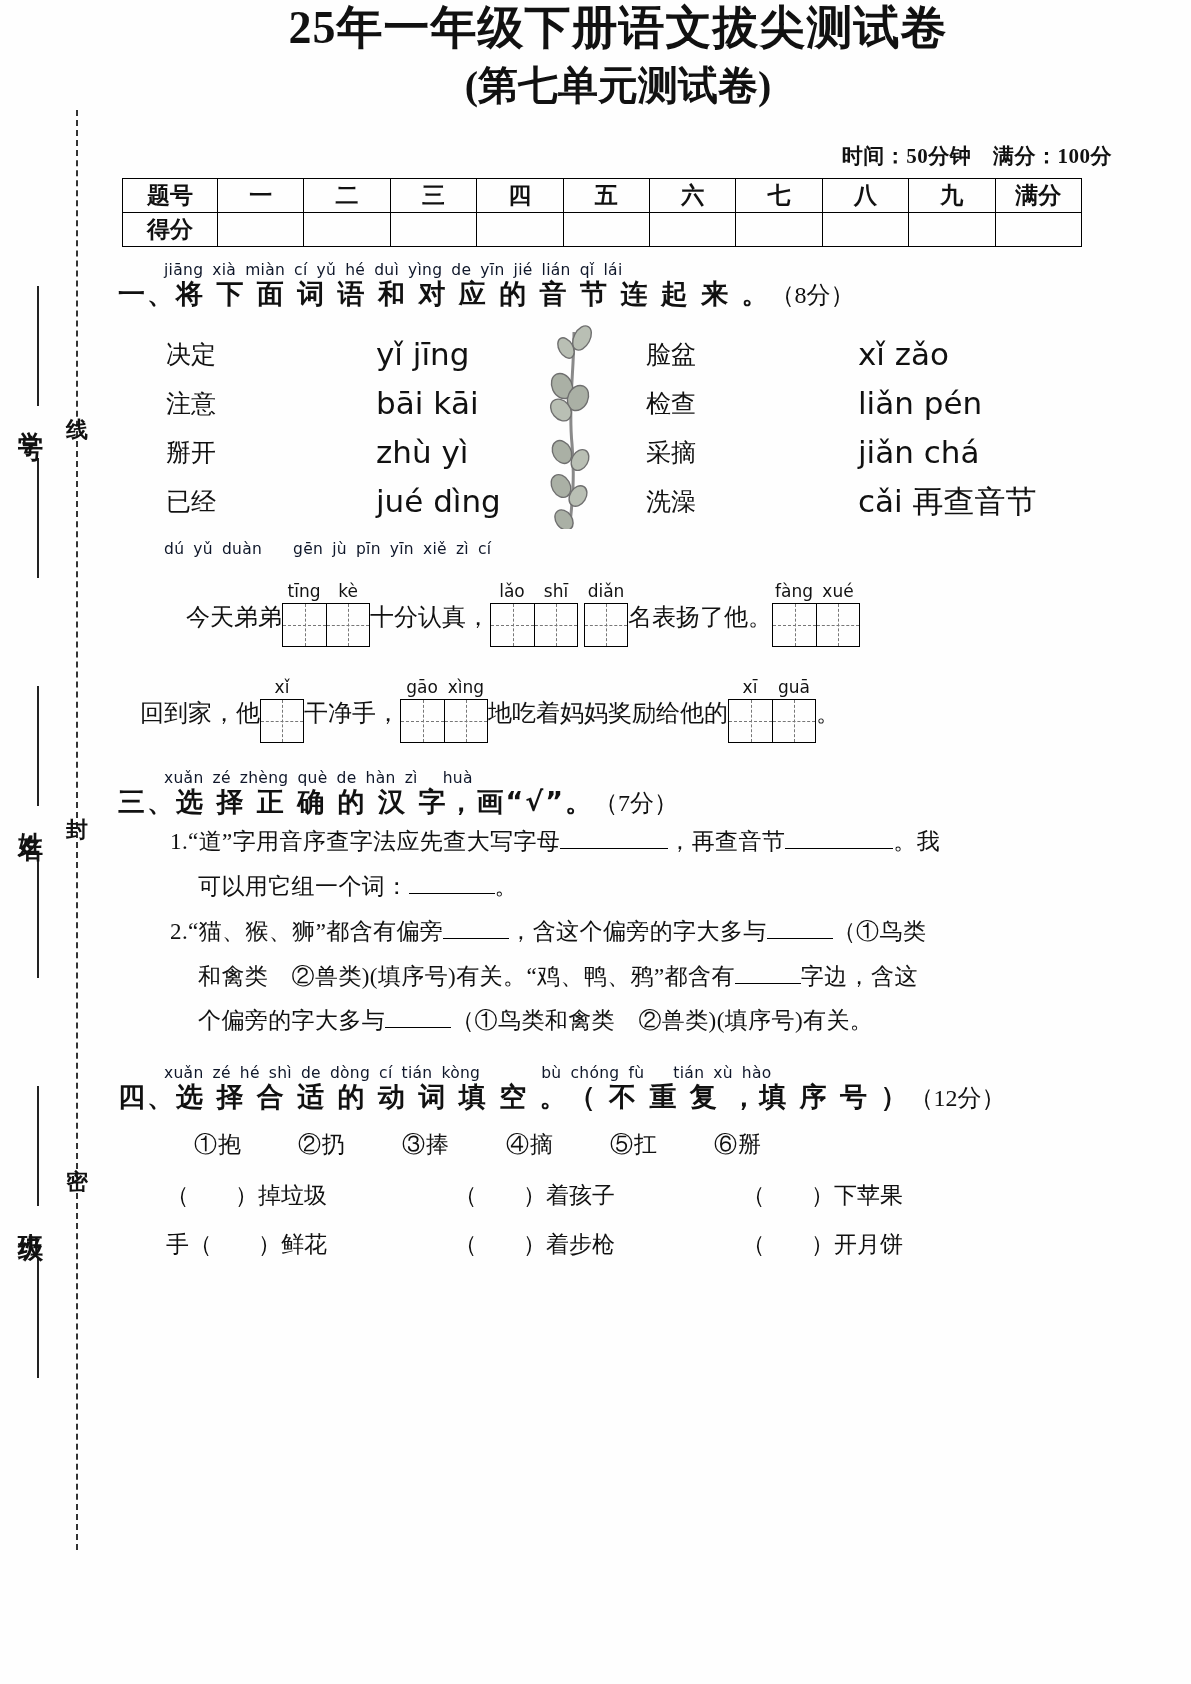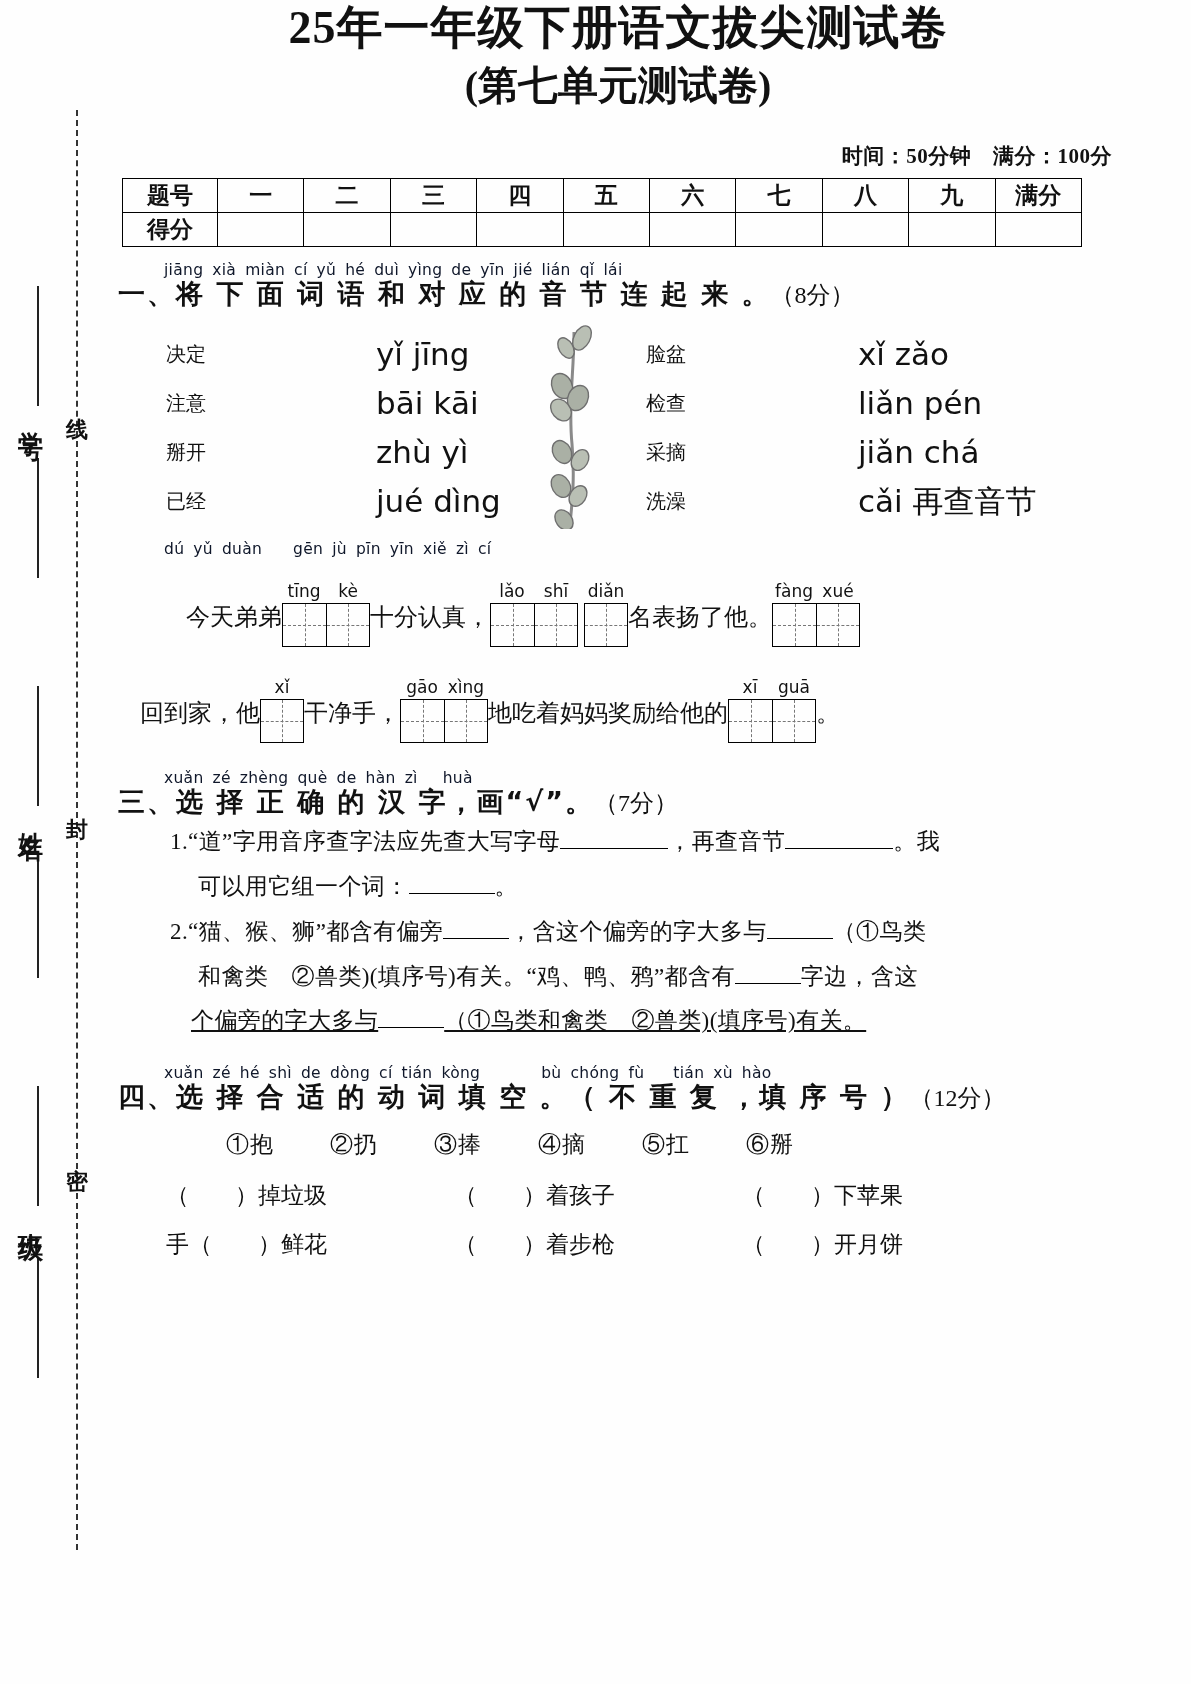--- a/index.html
+++ b/index.html
@@ -150,21 +150,21 @@
     margin-top: 18px;
     height: 196px;
   }
   .match-col {
     position: absolute;
     top: 0;
   }
   .match-col div {
     height: 49px;
     line-height: 49px;
-    font-size: 20px;
+    font-size: 25px;
     white-space: nowrap;
   }
   .match-col.han div { font-family: "Liberation Serif", serif; font-weight: 500; }
   .match-col.pin div { font-family: "DejaVu Sans", sans-serif; font-size: 31px; }
   .c1 { left: 48px; }
   .c2 { left: 258px; }
   .c3 { left: 528px; }
   .c4 { left: 740px; }
   .vine { position: absolute; left: 410px; top: -6px; }
 
@@ -228,21 +228,21 @@
     border-bottom: 1.6px solid #000;
     vertical-align: baseline;
   }
   .b-lg { width: 108px; }
   .b-md { width: 86px; }
   .b-sm { width: 66px; }
 
   .opts {
     font-size: 23px;
     font-family: "Liberation Serif", serif;
-    margin-left: 108px;
+    margin-left: 76px;
     margin-top: 14px;
     letter-spacing: 1px;
   }
   .opts span { margin-right: 56px; }
 
   .fill-rows {
     font-size: 23px;
     font-family: "Liberation Serif", serif;
     margin-left: 48px;
     margin-top: 12px;
@@ -475,21 +475,21 @@
         <div style="margin-left:28px;">
           <span>可以用它组一个词：</span><span class="blank b-md"></span><span>。</span>
         </div>
       </div>
 
       <div class="q">
         <span>2.“猫、猴、狮”都含有偏旁</span><span class="blank b-sm"></span><span>，含这个偏旁的字大多与</span><span class="blank b-sm"></span><span>（①鸟类</span>
         <div style="margin-left:28px;">
           <span>和禽类　②兽类)(填序号)有关。“鸡、鸭、鸦”都含有</span><span class="blank b-sm"></span><span>字边，含这</span>
         </div>
-        <div style="margin-left:21px;text-decoration:underline;">
+        <div style="margin-left:28px;">
           <span>个偏旁的字大多与</span><span class="blank b-sm"></span><span>（①鸟类和禽类　②兽类)(填序号)有关。</span>
         </div>
       </div>
     </div>
 
     <div class="section" style="margin-top:20px;">
       <div class="pinyin-row">
         <span>xuǎn</span><span>zé</span><span>hé</span><span>shì</span><span>de</span><span>dòng</span><span>cí</span><span>tián</span><span>kòng</span><span style="margin-right:52px"></span><span>bù</span><span>chóng</span><span>fù</span><span style="margin-right:20px"></span><span>tián</span><span>xù</span><span>hào</span>
       </div>
       <div class="sec-title">

